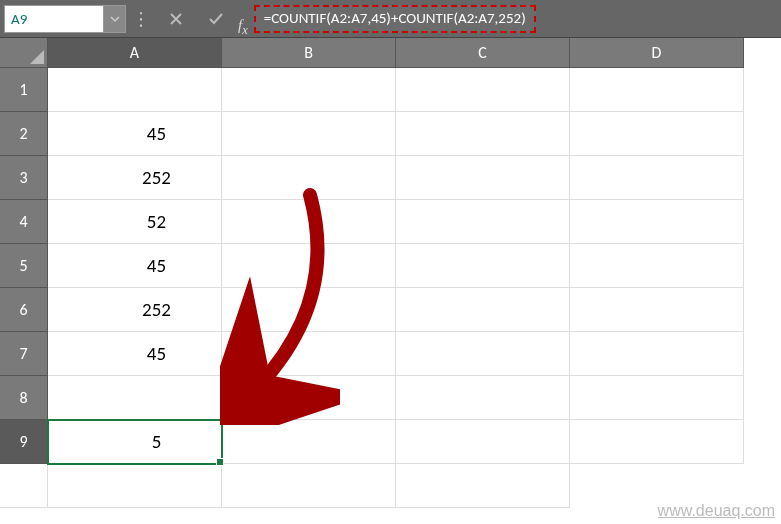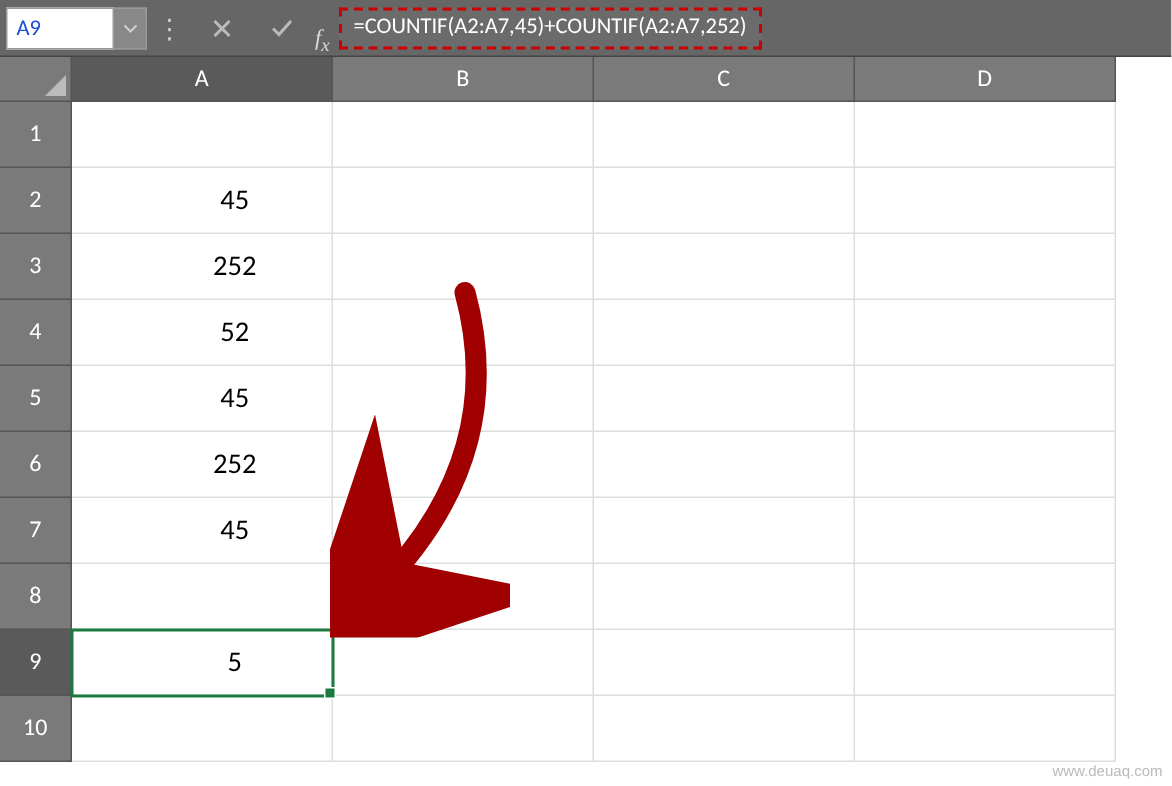--- a/index.html
+++ b/index.html
@@ -13,23 +13,23 @@
     }
     .formula-bar {
       background: #666;
       height: 38px;
       display: flex;
       align-items: center;
       border-bottom: 1px solid #444;
     }
     .name-box {
       background: #fff;
-      color: #1d4ed8;
-      height: 28px;
-      width: 72px;
+      color: #0f766e;
+      height: 28px;
+      width: 100px;
       margin-left: 4px;
       display: flex;
       align-items: center;
       padding-left: 6px;
       font-size: 15px;
       border: 1px solid #999;
     }
     .name-box-arrow {
       width: 22px;
       height: 28px;
@@ -156,24 +156,25 @@
       top: 185px;
       width: 120px;
       height: 240px;
       z-index: 10;
       pointer-events: none;
     }
     .watermark {
       position: absolute;
       right: 6px;
       bottom: 4px;
-      font-size: 10px;
+      font-size: 16px;
       color: #bbb;
       font-family: Arial, sans-serif;
       z-index: 20;
+      text-decoration: underline;
     }
   </style>
 </head>
 <body>
 
 <div class="formula-bar">
   <div class="name-box">
     <span>A9</span>
   </div>
   <div class="name-box-arrow">
@@ -252,21 +253,20 @@
   <div class="cell"></div>
   <div class="cell"></div>
   <div class="cell"></div>
 
   <div class="row-header active">9</div>
   <div class="cell selected">5</div>
   <div class="cell"></div>
   <div class="cell"></div>
   <div class="cell"></div>
 
-  <div class="row-header">10</div>
   <div class="cell"></div>
   <div class="cell"></div>
   <div class="cell"></div>
   <div class="cell"></div>
 </div>
 
 <svg class="arrow-overlay" viewBox="0 0 120 240">
   <defs>
     <marker id="arrowhead" markerWidth="12" markerHeight="12" refX="6" refY="6" orient="auto">
       <path d="M0,0 L12,6 L0,12 L4,6 Z" fill="#a00000"></path>

